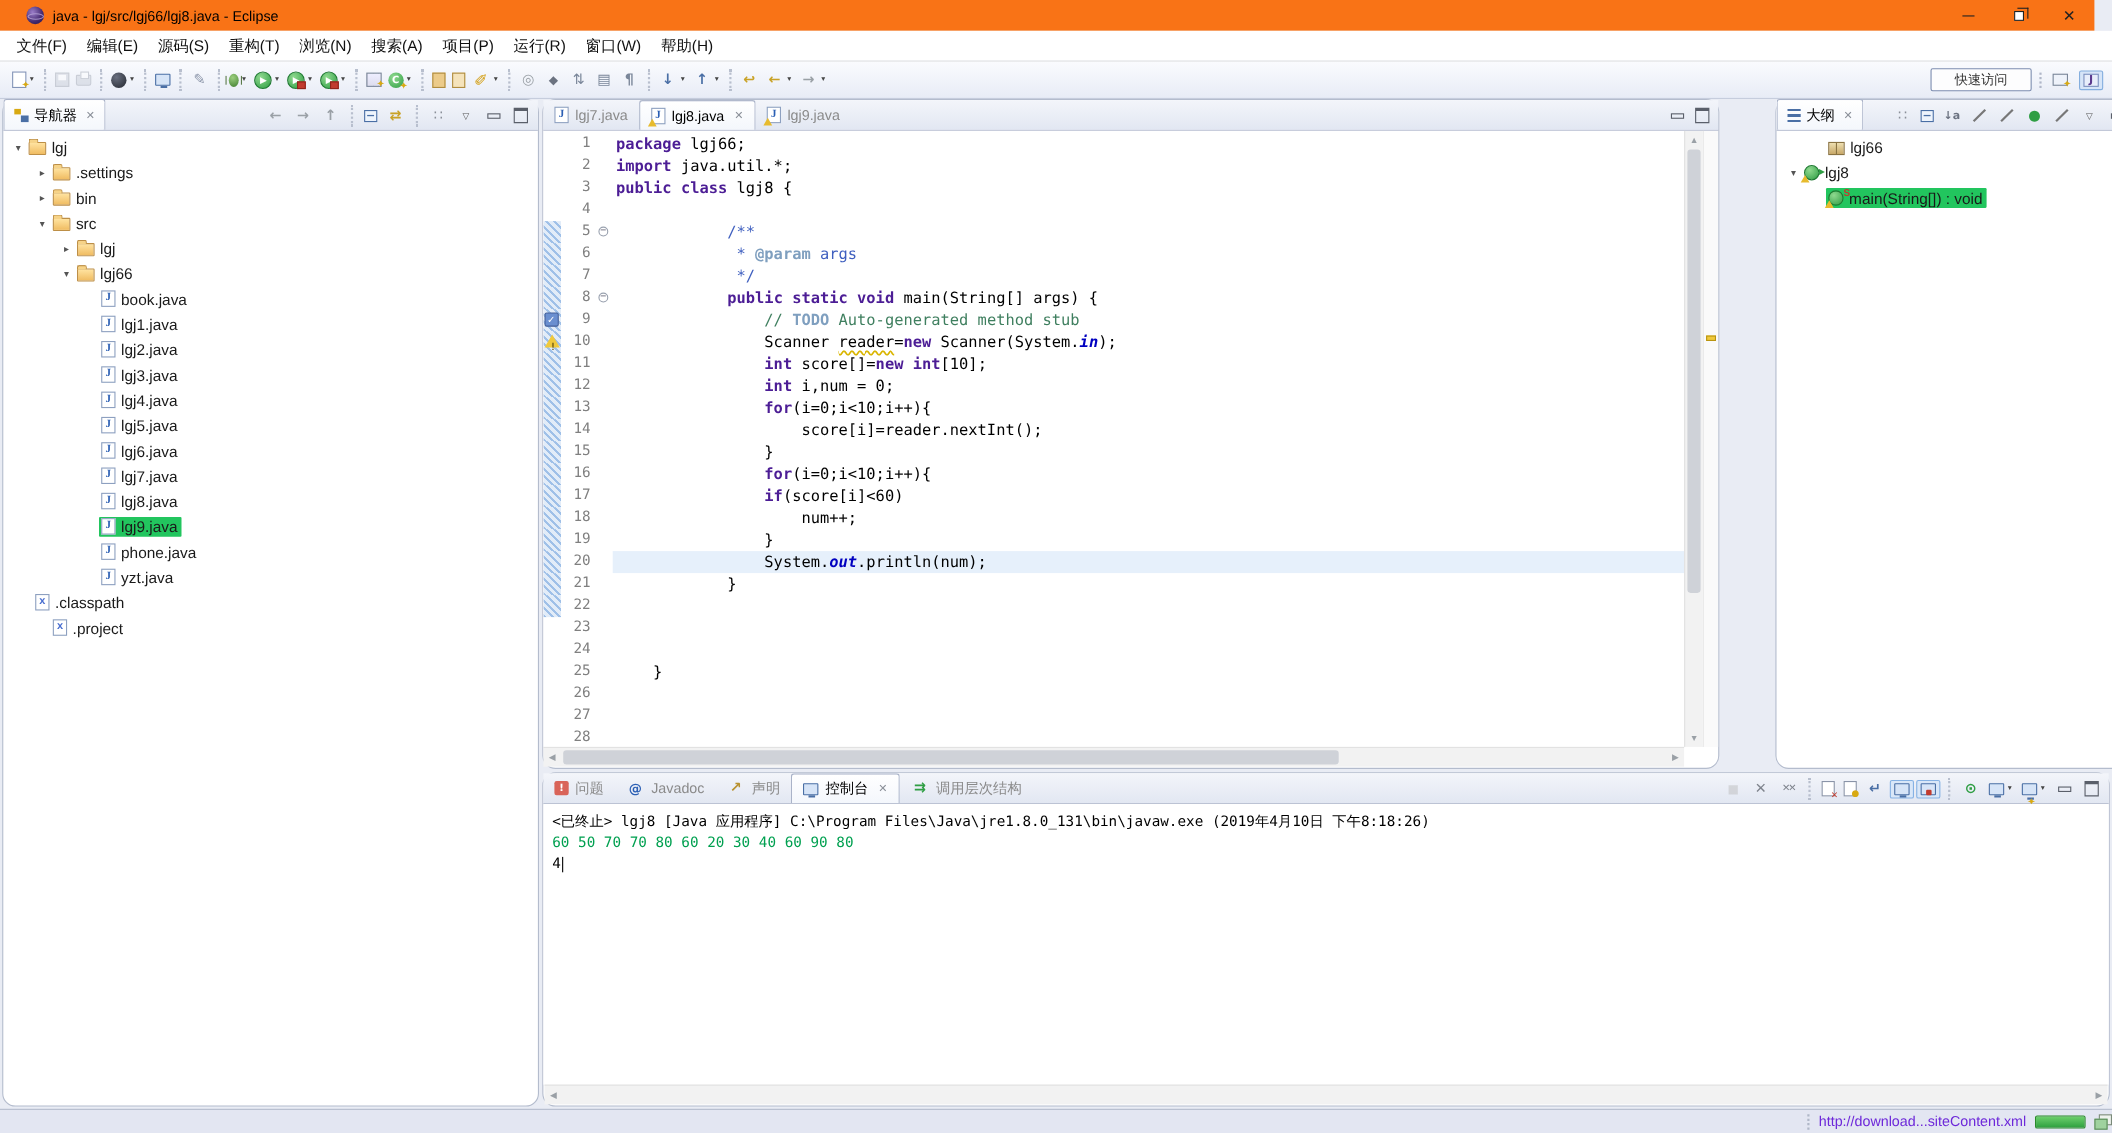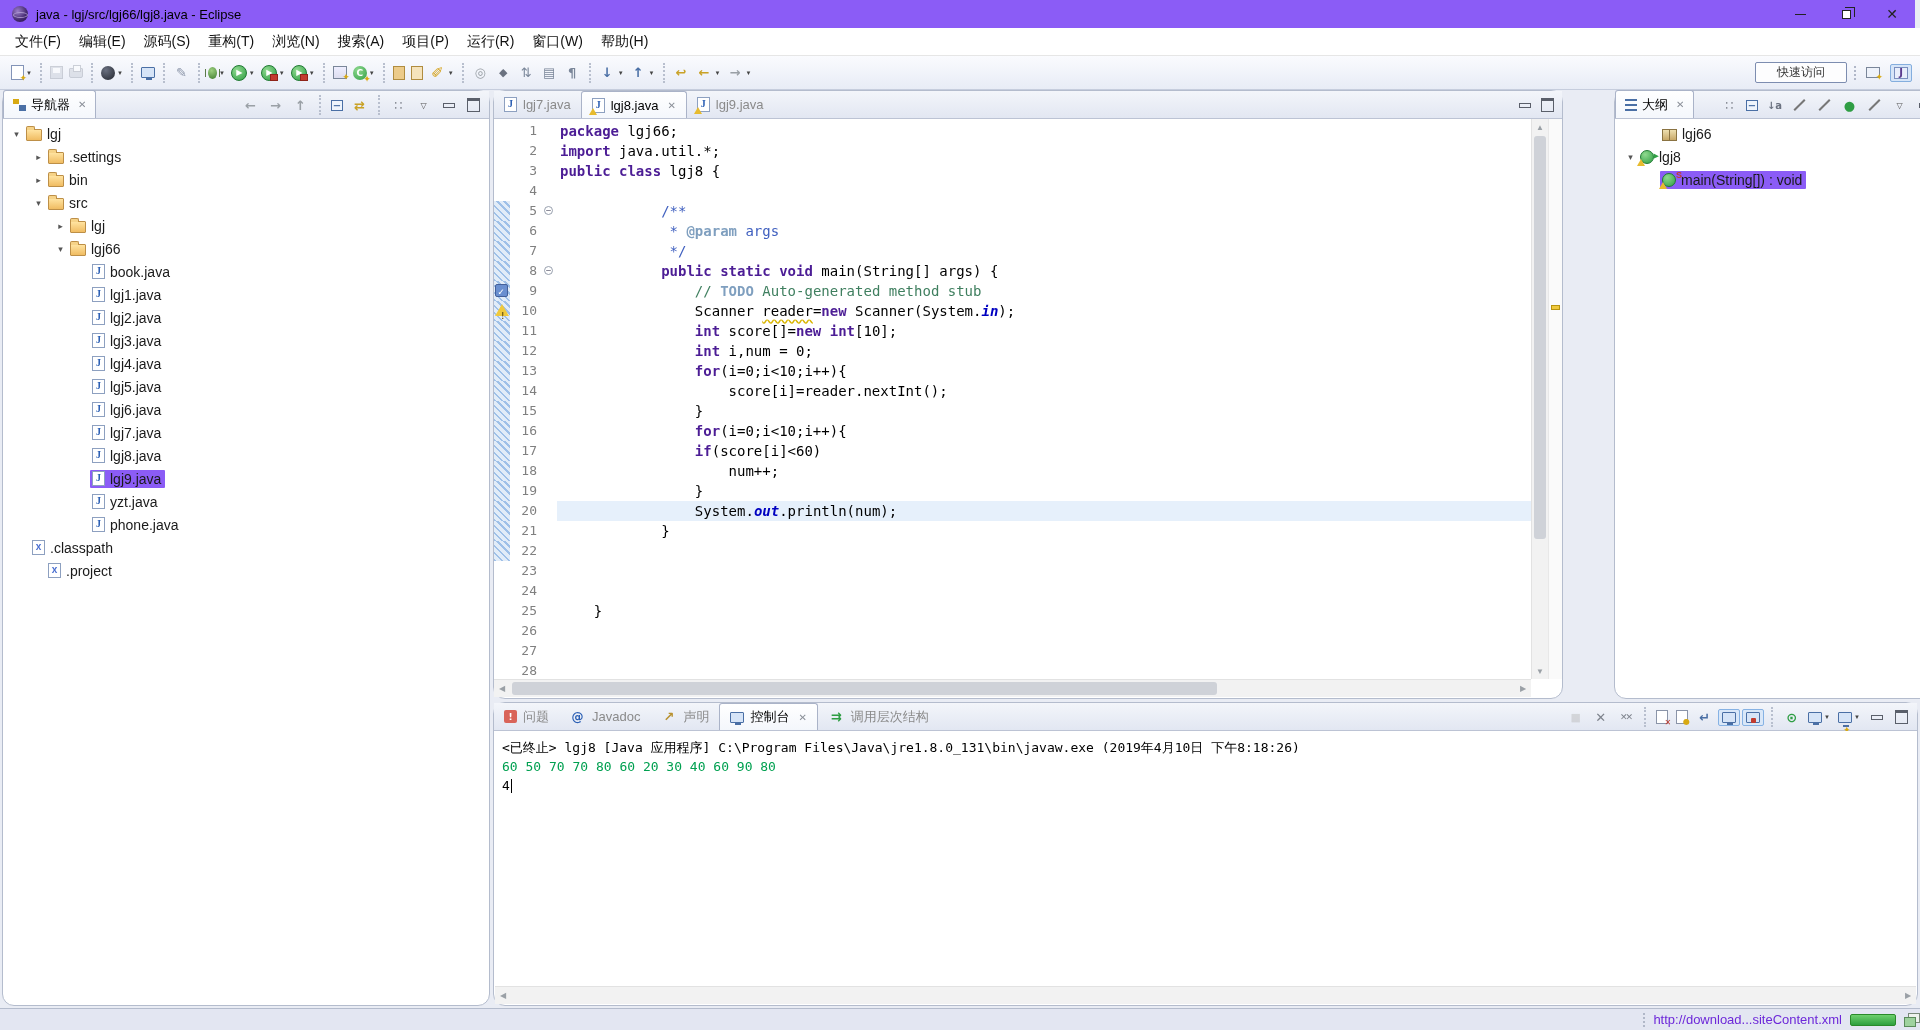--- a/index.html
+++ b/index.html
@@ -1,20 +1,20 @@
 <!DOCTYPE html>
 <html><head>
 <meta charset="utf-8">
 <style>
   *{box-sizing:border-box;margin:0;padding:0}
   html,body{width:1920px;height:1030px;overflow:hidden}
   body{font-family:"Liberation Sans",sans-serif;background:#e9ecf4;position:relative;font-size:13px;color:#222}
 
   
-  .titlebar{position:absolute;top:0;left:0;right:5px;height:28px;background:#8b5cf6;display:flex;align-items:center;padding-left:12px}
+  .titlebar{position:absolute;top:0;left:0;right:16px;height:28px;background:#f97316;display:flex;align-items:center;padding-left:24px}
   .app-logo{width:16px;height:16px;border-radius:50%;background:radial-gradient(circle at 35% 32%,#9a7cc8,#43296e 60%,#241245);position:relative;flex:0 0 auto}
   .app-logo::after{content:"";position:absolute;left:1px;top:6px;width:13px;height:4px;border-radius:50%;border:1px solid #b9a6d8;opacity:.8}
   .title-text{margin-left:8px;font-size:13px;color:#000}
   .winbtns{margin-left:auto;display:flex;height:28px}
   .wbtn{width:46px;height:28px;display:flex;align-items:center;justify-content:center;color:#222}
   .wbtn .minbar{width:11px;height:1px;background:#222}
   .wbtn .rest{width:9px;height:9px;border:1px solid #222;position:relative;background:#fff}
   .wbtn .rest::before{content:"";position:absolute;left:2px;top:-4px;width:9px;height:9px;border:1px solid #222;border-left:none;border-bottom:none}
   .wbtn.close{font-size:14px}
 
@@ -102,21 +102,21 @@
   #navigator{left:2px;top:90px;width:488px;height:916px}
   #editor{left:493px;top:90px;width:1070px;height:609px}
   #outline{left:1614px;top:90px;width:352px;height:609px}
   #console{left:493px;top:702px;width:1425px;height:304px}
 
   
   .treebody{position:absolute;top:28px;left:0;right:0;bottom:0;overflow:hidden;padding-top:3px}
   .trow{display:flex;align-items:center;height:23px;font-size:14px;color:#1a1a1a}
   .arr{width:15px;text-align:center;font-size:9px;color:#555;flex:0 0 auto}
   .selwrap{display:flex;align-items:center;gap:5px;padding:1px 4px 1px 2px;border-radius:1px}
-  .selwrap.on{background:#8b5cf6}
+  .selwrap.on{background:#22c55e}
   .fico{position:relative;flex:0 0 auto}
   .ic-folder{width:16px;height:12px;background:linear-gradient(#ffe3a0,#f0bc62);border:1px solid #bd8f47;border-radius:1px;position:relative;margin-top:2px}
   .ic-folder::before{content:"";position:absolute;top:-4px;left:-1px;width:7px;height:3px;background:#f6d388;border:1px solid #bd8f47;border-bottom:none;border-radius:2px 2px 0 0}
   .ic-jfile{width:13px;height:15px;background:#fff;border:1px solid #8da0c0;position:relative}
   .ic-jfile::before{content:"J";position:absolute;left:0;right:0;top:0;text-align:center;font-size:10px;font-weight:bold;color:#2b5fb4;font-family:"Liberation Serif",serif}
   .ic-xfile{width:13px;height:15px;background:#fff;border:1px solid #8da0c0;position:relative}
   .ic-xfile::before{content:"x";position:absolute;left:0;right:0;top:0;text-align:center;font-size:10px;font-weight:bold;color:#4a6fd0}
   .warn-ov::after{content:"";position:absolute;left:-4px;bottom:-3px;width:0;height:0;border-left:4px solid transparent;border-right:4px solid transparent;border-bottom:7px solid #e7bb2e}
   .ic-package{width:15px;height:12px;background:linear-gradient(#eedfb0,#c8a868);border:1px solid #8a7342;position:relative;margin-top:2px}
   .ic-package::before{content:"";position:absolute;left:6px;top:0;bottom:0;width:1px;background:#8a7342}
@@ -492,28 +492,28 @@
         <span class="arr"></span>
         <span class="selwrap on">
           <span class="fico ic-jfile"></span>
           <span class="lbl">lgj9.java</span>
         </span>
       </div>
       <div class="trow" style="padding-left: 72px;">
         <span class="arr"></span>
         <span class="selwrap">
           <span class="fico ic-jfile"></span>
+          <span class="lbl">phone.java</span>
+        </span>
+      </div>
+      <div class="trow" style="padding-left: 72px;">
+        <span class="arr"></span>
+        <span class="selwrap">
+          <span class="fico ic-jfile"></span>
           <span class="lbl">yzt.java</span>
-        </span>
-      </div>
-      <div class="trow" style="padding-left: 72px;">
-        <span class="arr"></span>
-        <span class="selwrap">
-          <span class="fico ic-jfile"></span>
-          <span class="lbl">phone.java</span>
         </span>
       </div>
       <div class="trow" style="padding-left: 12px;">
         <span class="arr"></span>
         <span class="selwrap">
           <span class="fico ic-xfile"></span>
           <span class="lbl">.classpath</span>
         </span>
       </div>
       <div class="trow" style="padding-left: 28px;">

